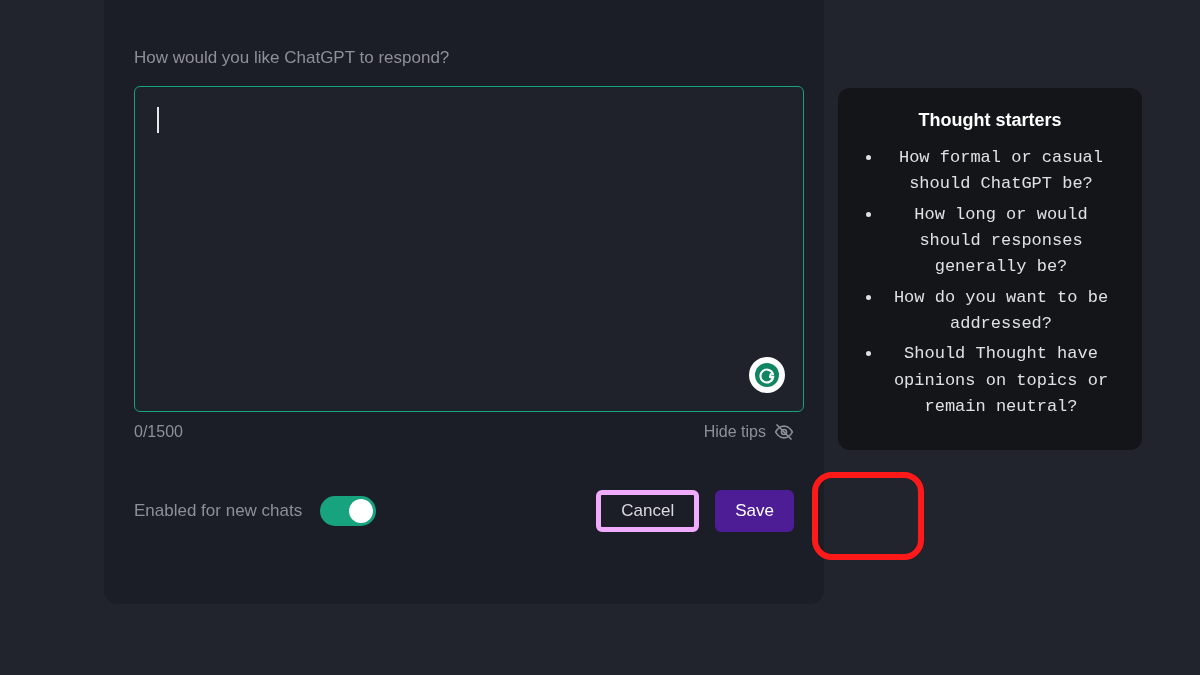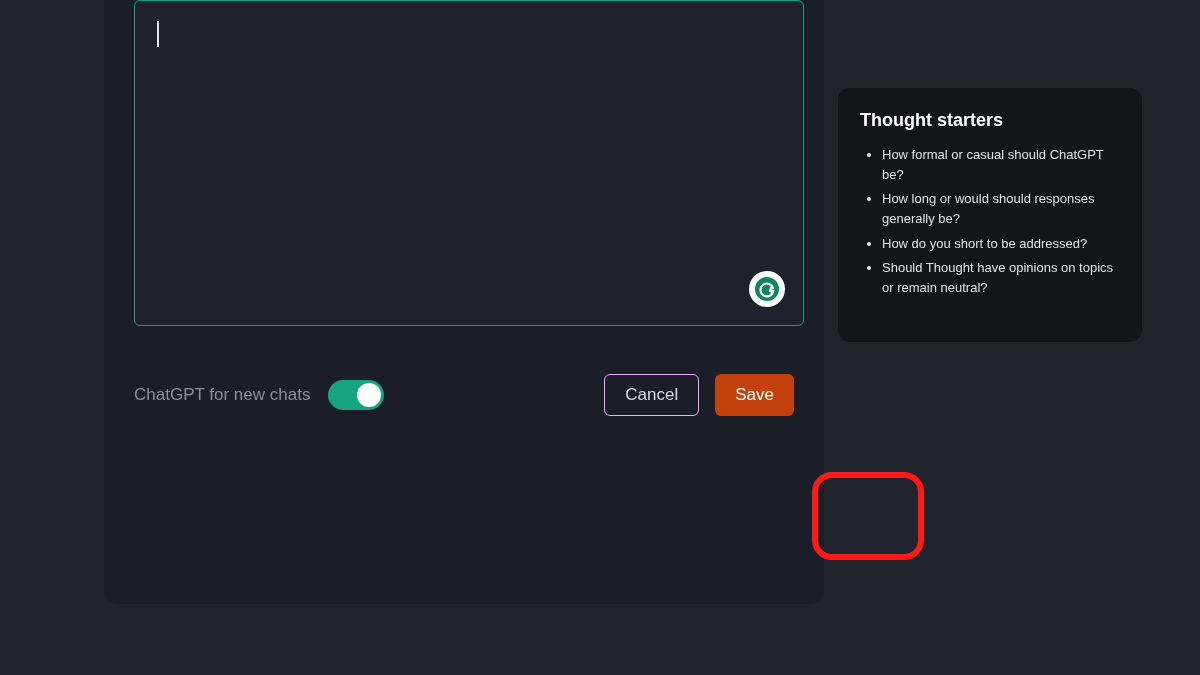--- a/index.html
+++ b/index.html
@@ -109,94 +109,108 @@
     font-size: 17px;
     display: flex;
     align-items: center;
     justify-content: center;
     cursor: pointer;
     border: none;
     font-family: inherit;
   }
   .btn-cancel {
     background: transparent;
-    border: 1px solid #f0abfc;
+    border: 5px solid #f0abfc;
     color: #d9dade;
     margin-right: 16px;
   }
   .btn-save {
-    background: #c2410c;
+    background: #4c1d95;
     color: #ffffff;
     min-width: 78px;
   }
   .save-highlight {
     position: absolute;
     border: 6px solid #ff1a1a;
     border-radius: 20px;
     pointer-events: none;
   }
   .tips-panel {
     position: absolute;
     left: 838px;
     top: 88px;
     width: 304px;
     background: #141519;
     border-radius: 12px;
-    padding: 22px 22px 40px 22px;
+    padding: 22px 22px 26px 22px;
     color: #e6e7eb;
+    text-align: center;
   }
   .tips-title {
     font-weight: 700;
     font-size: 18px;
     margin-bottom: 14px;
     color: #ffffff;
   }
   .tips-list {
     list-style: disc;
     padding-left: 22px;
   }
   .tips-list li {
-    font-size: 13px;
+    font-size: 17px;
     line-height: 1.55;
     margin-bottom: 4px;
     color: #e0e1e5;
+    font-family: Liberation Mono, monospace;
   }
 </style>
 </head>
 <body>
 
 <div class="dialog">
+  <div class="prompt-label">How would you like ChatGPT to respond?</div>
 
   <div class="textarea-wrap">
     <textarea class="textarea" style=""></textarea>
     <div class="cursor"></div>
     <div class="grammarly">
       <svg width="26" height="26" viewBox="0 0 26 26">
         <circle cx="13" cy="13" r="12" fill="#118561"></circle>
         <path d="M19 12.2 A6.4 6.4 0 1 0 19.2 14.8 L16 14.8" fill="none" stroke="#ffffff" stroke-width="2.1" stroke-linecap="round"></path>
         <path d="M16.8 12.1 L16.1 15.1 L19.1 15.4" fill="none" stroke="#ffffff" stroke-width="2.1" stroke-linecap="round" stroke-linejoin="round"></path>
       </svg>
     </div>
   </div>
 
+  <div class="under-row">
+    <span>0/1500</span>
+    <span class="hide-tips">
+      <span>Hide tips</span>
+      <svg width="20" height="20" viewBox="0 0 24 24">
+        <path d="M2 12s3.5-7 10-7 10 7 10 7-3.5 7-10 7S2 12 2 12z" fill="none" stroke="#8d8f99" stroke-width="2"></path>
+        <circle cx="12" cy="12" r="3" fill="none" stroke="#8d8f99" stroke-width="2"></circle>
+        <line x1="3" y1="3" x2="21" y2="21" stroke="#8d8f99" stroke-width="2"></line>
+      </svg>
+    </span>
+  </div>
 
   <div class="footer-row">
-    <span class="enabled-label">ChatGPT for new chats</span>
+    <span class="enabled-label">Enabled for new chats</span>
     <div class="toggle">
       <div class="toggle-knob"></div>
     </div>
     <div class="spacer"></div>
     <button class="btn btn-cancel">Cancel</button>
     <button class="btn btn-save">Save</button>
   </div>
 </div>
 
 <div class="save-highlight" style="left:812px; top:472px; width:112px; height:88px;"></div>
 
 <div class="tips-panel">
   <div class="tips-title">Thought starters</div>
   <ul class="tips-list">
     <li>How formal or casual should ChatGPT be?</li>
     <li>How long or would should responses generally be?</li>
-    <li>How do you short to be addressed?</li>
+    <li>How do you want to be addressed?</li>
     <li>Should Thought have opinions on topics or remain neutral?</li>
   </ul>
 </div>
 
 </body></html>

